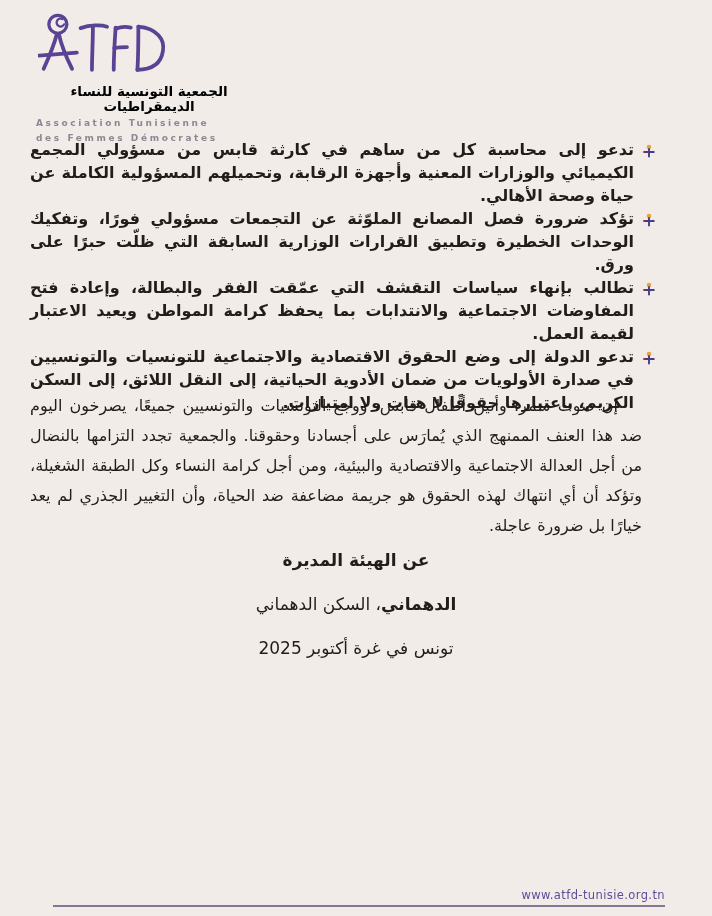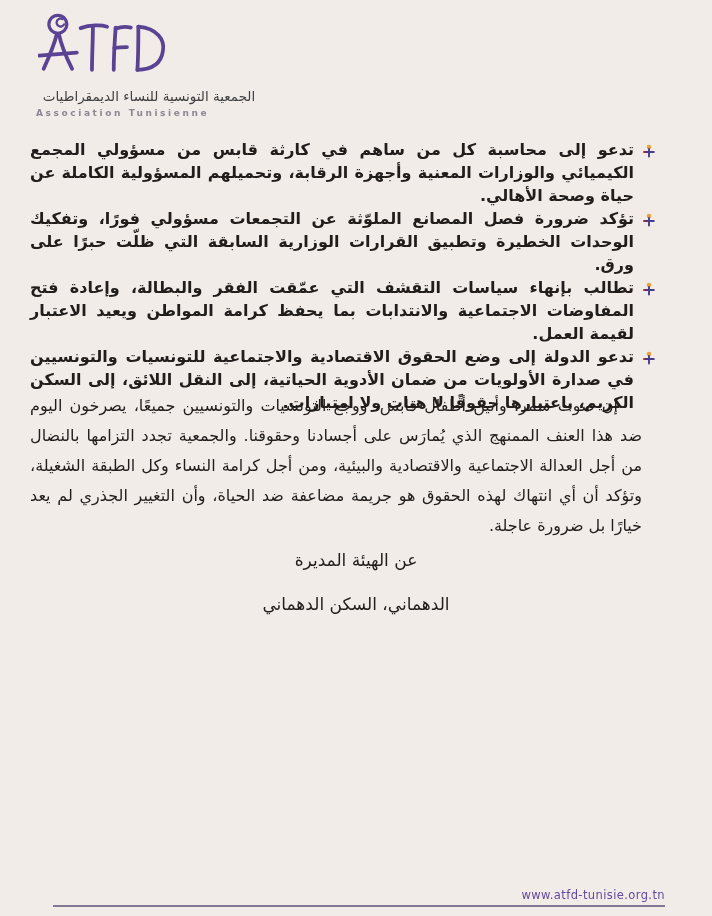--- a/index.html
+++ b/index.html
@@ -8,22 +8,22 @@
     width:712px;height:916px;
     background:#f2ece9;
     color:#201d1b;
     font-family:"DejaVu Sans", sans-serif;
     overflow:hidden;
   }
   
   .logo{position:absolute;top:12px;left:36px;width:226px;}
   .logo svg{display:block;margin-left:2px;}
   .logo-arabic{
-    margin-top:5px;text-align:center;direction:rtl;
-    font-size:13.5px;font-weight:normal;color:#404040;line-height:15px;
+    text-align:center;direction:rtl;
+    font-size:13.5px;font-weight:bold;color:#000000;line-height:15px;
   }
   .logo-french{
     font-size:9px;font-weight:bold;color:#8d8793;
     letter-spacing:2.6px;line-height:12px;margin-top:3px;white-space:nowrap;
   }
   
   .bullets{
     position:absolute;left:30px;top:138px;width:604px;
     direction:rtl;text-align:justify;
     font-size:16px;line-height:23px;
@@ -36,21 +36,21 @@
     position:absolute;left:30px;top:391px;width:612px;
     direction:rtl;text-align:justify;text-indent:24px;
     font-size:16px;line-height:30px;margin:0;
   }
   
   .signature{
     position:absolute;top:549px;left:0;width:712px;
     direction:rtl;text-align:center;font-size:17px;line-height:22px;
   }
   .sig-line{margin:0 0 22px 0;}
-  .bold{font-weight:normal;}
+  .bold{font-weight:bold;}
   
   .website{
     position:absolute;top:888px;right:47px;
     font-size:11.5px;font-weight:normal;letter-spacing:.4px;
     color:#63499c;text-decoration:none;
   }
   .footer-divider{
     position:absolute;top:905px;left:53px;width:612px;height:2px;
     background:#837795;
   }
@@ -78,20 +78,21 @@
         <path d="M 82 16.5 C 81 31 80 47 80 61" stroke-width="4"></path>
         <path d="M 82 17.5 C 88 15.5 94 15.5 98 16.5" stroke-width="4"></path>
         <path d="M 80.5 38 C 86 37 91 37 94 37" stroke-width="4"></path>
 
         <path d="M 106 15.5 C 106 31 106 47 105 61" stroke-width="4"></path>
         <path d="M 106 15.5 C 126 17.5 134 29 132 41 C 130 55 120 61 105 61" stroke-width="4"></path>
       </g>
     </svg>
     <div class="logo-arabic">الجمعية التونسية للنساء الديمقراطيات</div>
     <div class="logo-french">Association Tunisienne</div>
+    <div class="logo-french">des Femmes Démocrates</div>
   </div>
 
   <ul class="bullets">
     <li>
       <span class="bullet-icon">
         <svg width="12" height="15" viewBox="0 0 12 15" aria-hidden="true">
           <circle cx="6" cy="3" r="2.3" fill="#e8a33b"></circle>
           <line x1="6" y1="5" x2="6" y2="12.5" stroke="#463a8a" stroke-width="1.9" stroke-linecap="round"></line>
           <line x1="1.2" y1="8" x2="10.8" y2="8" stroke="#463a8a" stroke-width="1.9" stroke-linecap="round"></line>
           <circle cx="1.4" cy="8" r="1" fill="#a23434"></circle>
@@ -132,18 +133,19 @@
       </span>
       <span>تدعو الدولة إلى وضع الحقوق الاقتصادية والاجتماعية للتونسيات والتونسيين في صدارة الأولويات من ضمان الأدوية الحياتية، إلى النقل اللائق، إلى السكن الكريم، باعتبارها حقوقًا لا هبات ولا امتيازات.</span>
     </li>
   </ul>
 
   <p class="paragraph">إن صوت سمر، وأنين أطفال قابس، ووجع التونسيات والتونسيين جميعًا، يصرخون اليوم ضد هذا العنف الممنهج الذي يُمارَس على أجسادنا وحقوقنا. والجمعية تجدد التزامها بالنضال من أجل العدالة الاجتماعية والاقتصادية والبيئية، ومن أجل كرامة النساء وكل الطبقة الشغيلة، وتؤكد أن أي انتهاك لهذه الحقوق هو جريمة مضاعفة ضد الحياة، وأن التغيير الجذري لم يعد خيارًا بل ضرورة عاجلة.</p>
 
   <div class="signature">
     <p class="sig-line bold">عن الهيئة المديرة</p>
     <p class="sig-line"><span class="bold">الدهماني</span><span>، السكن الدهماني</span></p>
+    <p class="sig-line">تونس في غرة أكتوبر 2025</p>
   </div>
 
   <a href="#" class="website">www.atfd-tunisie.org.tn</a>
   <div class="footer-divider"></div>
 
 </div>
 
 </body></html>

